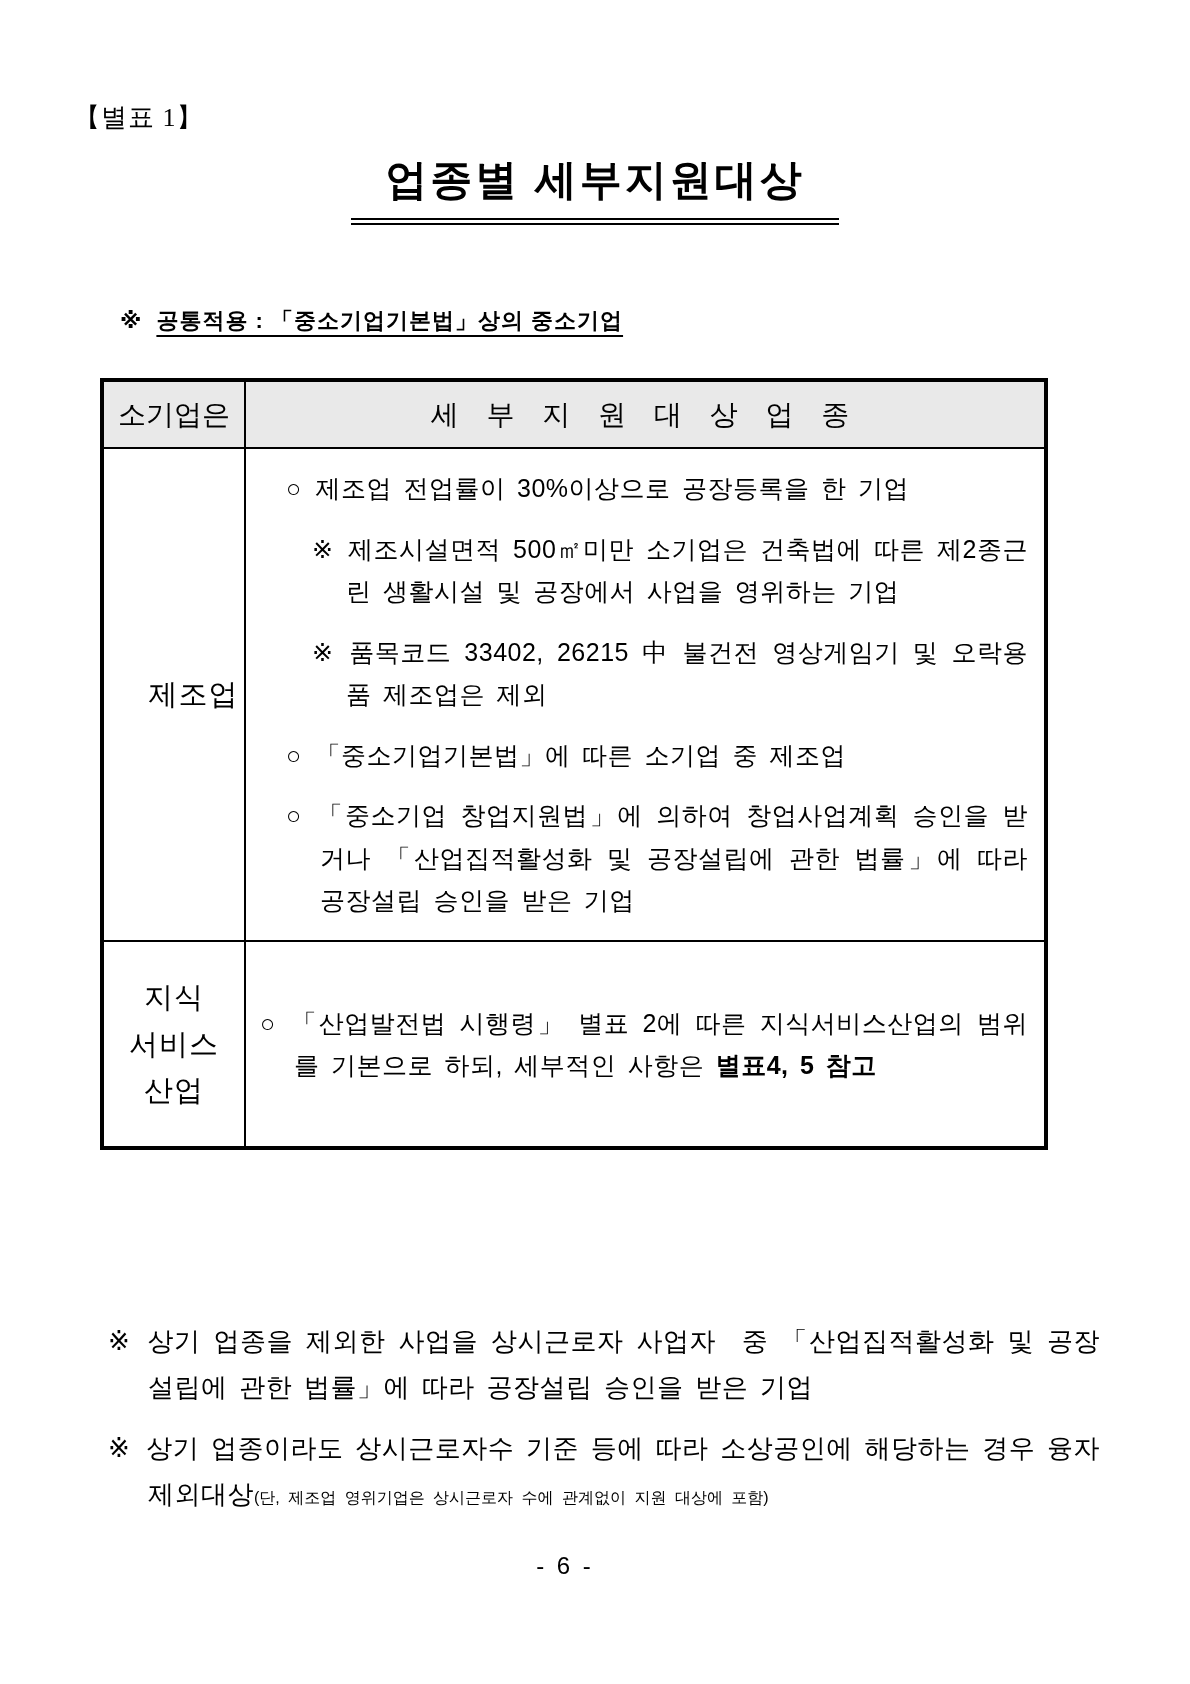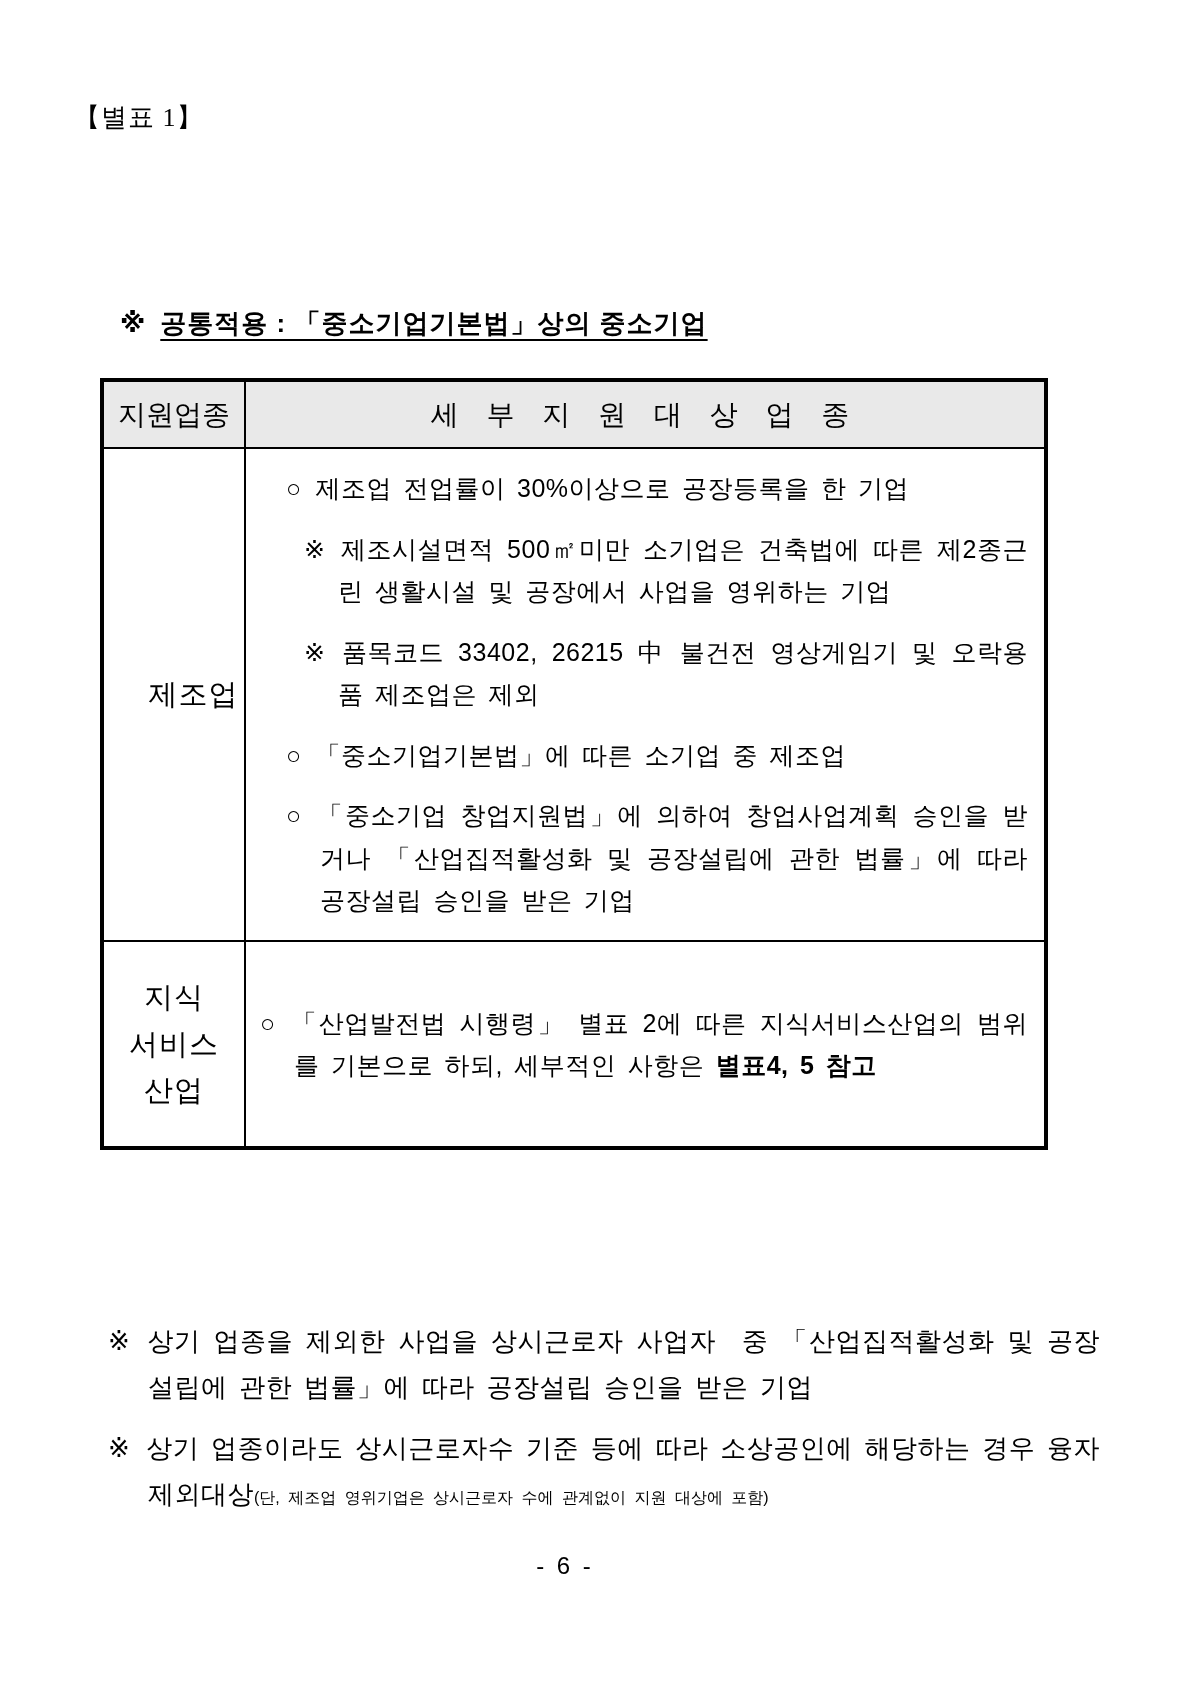--- a/index.html
+++ b/index.html
@@ -36,21 +36,21 @@
     font-weight: bold;
     letter-spacing: 3px;
     padding: 0 34px 10px 34px;
     border-bottom: 7px double #000;
   }
 
   .subtitle {
     position: absolute;
     left: 120px;
     top: 306px;
-    font-size: 26px;
+    font-size: 22px;
     font-weight: bold;
     letter-spacing: 1px;
   }
   .subtitle .marker { margin-right: 14px; }
   .subtitle .underlined {
     text-decoration: underline;
     text-decoration-thickness: 2px;
     text-underline-offset: 7px;
   }
 
@@ -96,21 +96,21 @@
     text-indent: -34px;
     line-height: 1.7;
     margin: 18px 0;
     text-align: justify;
     word-spacing: 4px;
     letter-spacing: 0.5px;
   }
   .item:first-child { margin-top: 0; }
   .item:last-child { margin-bottom: 0; }
   .item .marker { margin-right: 14px; }
-  .item.note { margin-left: 18px; }
+  .item.note { margin-left: 26px; }
   .item .text-bold { font-weight: bold; }
 
   .row-height-1 td { height: 471px; padding-left: 40px; }
   .row-height-2 td { height: 183px; }
   .row-height-3 td { height: 184px; }
 
   .footnotes {
     position: absolute;
     left: 108px;
     top: 1318px;
@@ -141,29 +141,32 @@
     transform: translateX(-30px);
   }
 </style>
 </head>
 <body>
 
 <div class="page">
 
   <div class="annex-label">【별표 1】</div>
 
+  <div class="title-wrap">
+    <span class="page-title">업종별 세부지원대상</span>
+  </div>
 
   <div class="subtitle">
     <span class="marker">※</span><span class="underlined">공통적용 : 「중소기업기본법」상의 중소기업</span>
   </div>
 
   <table class="support-table">
     <thead>
       <tr>
-        <th class="col-category">지원업종</th>
+        <th class="col-category">소기업은</th>
         <th class="col-detail">세 부 지 원 대 상 업 종</th>
       </tr>
     </thead>
     <tbody>
       <tr class="row-height-1">
         <td class="category-cell">제조업</td>
         <td class="detail-cell">
           <div class="item">
             <span class="marker">○</span><span class="text">제조업 전업률이 30%이상으로 공장등록을 한 기업</span>
           </div>

